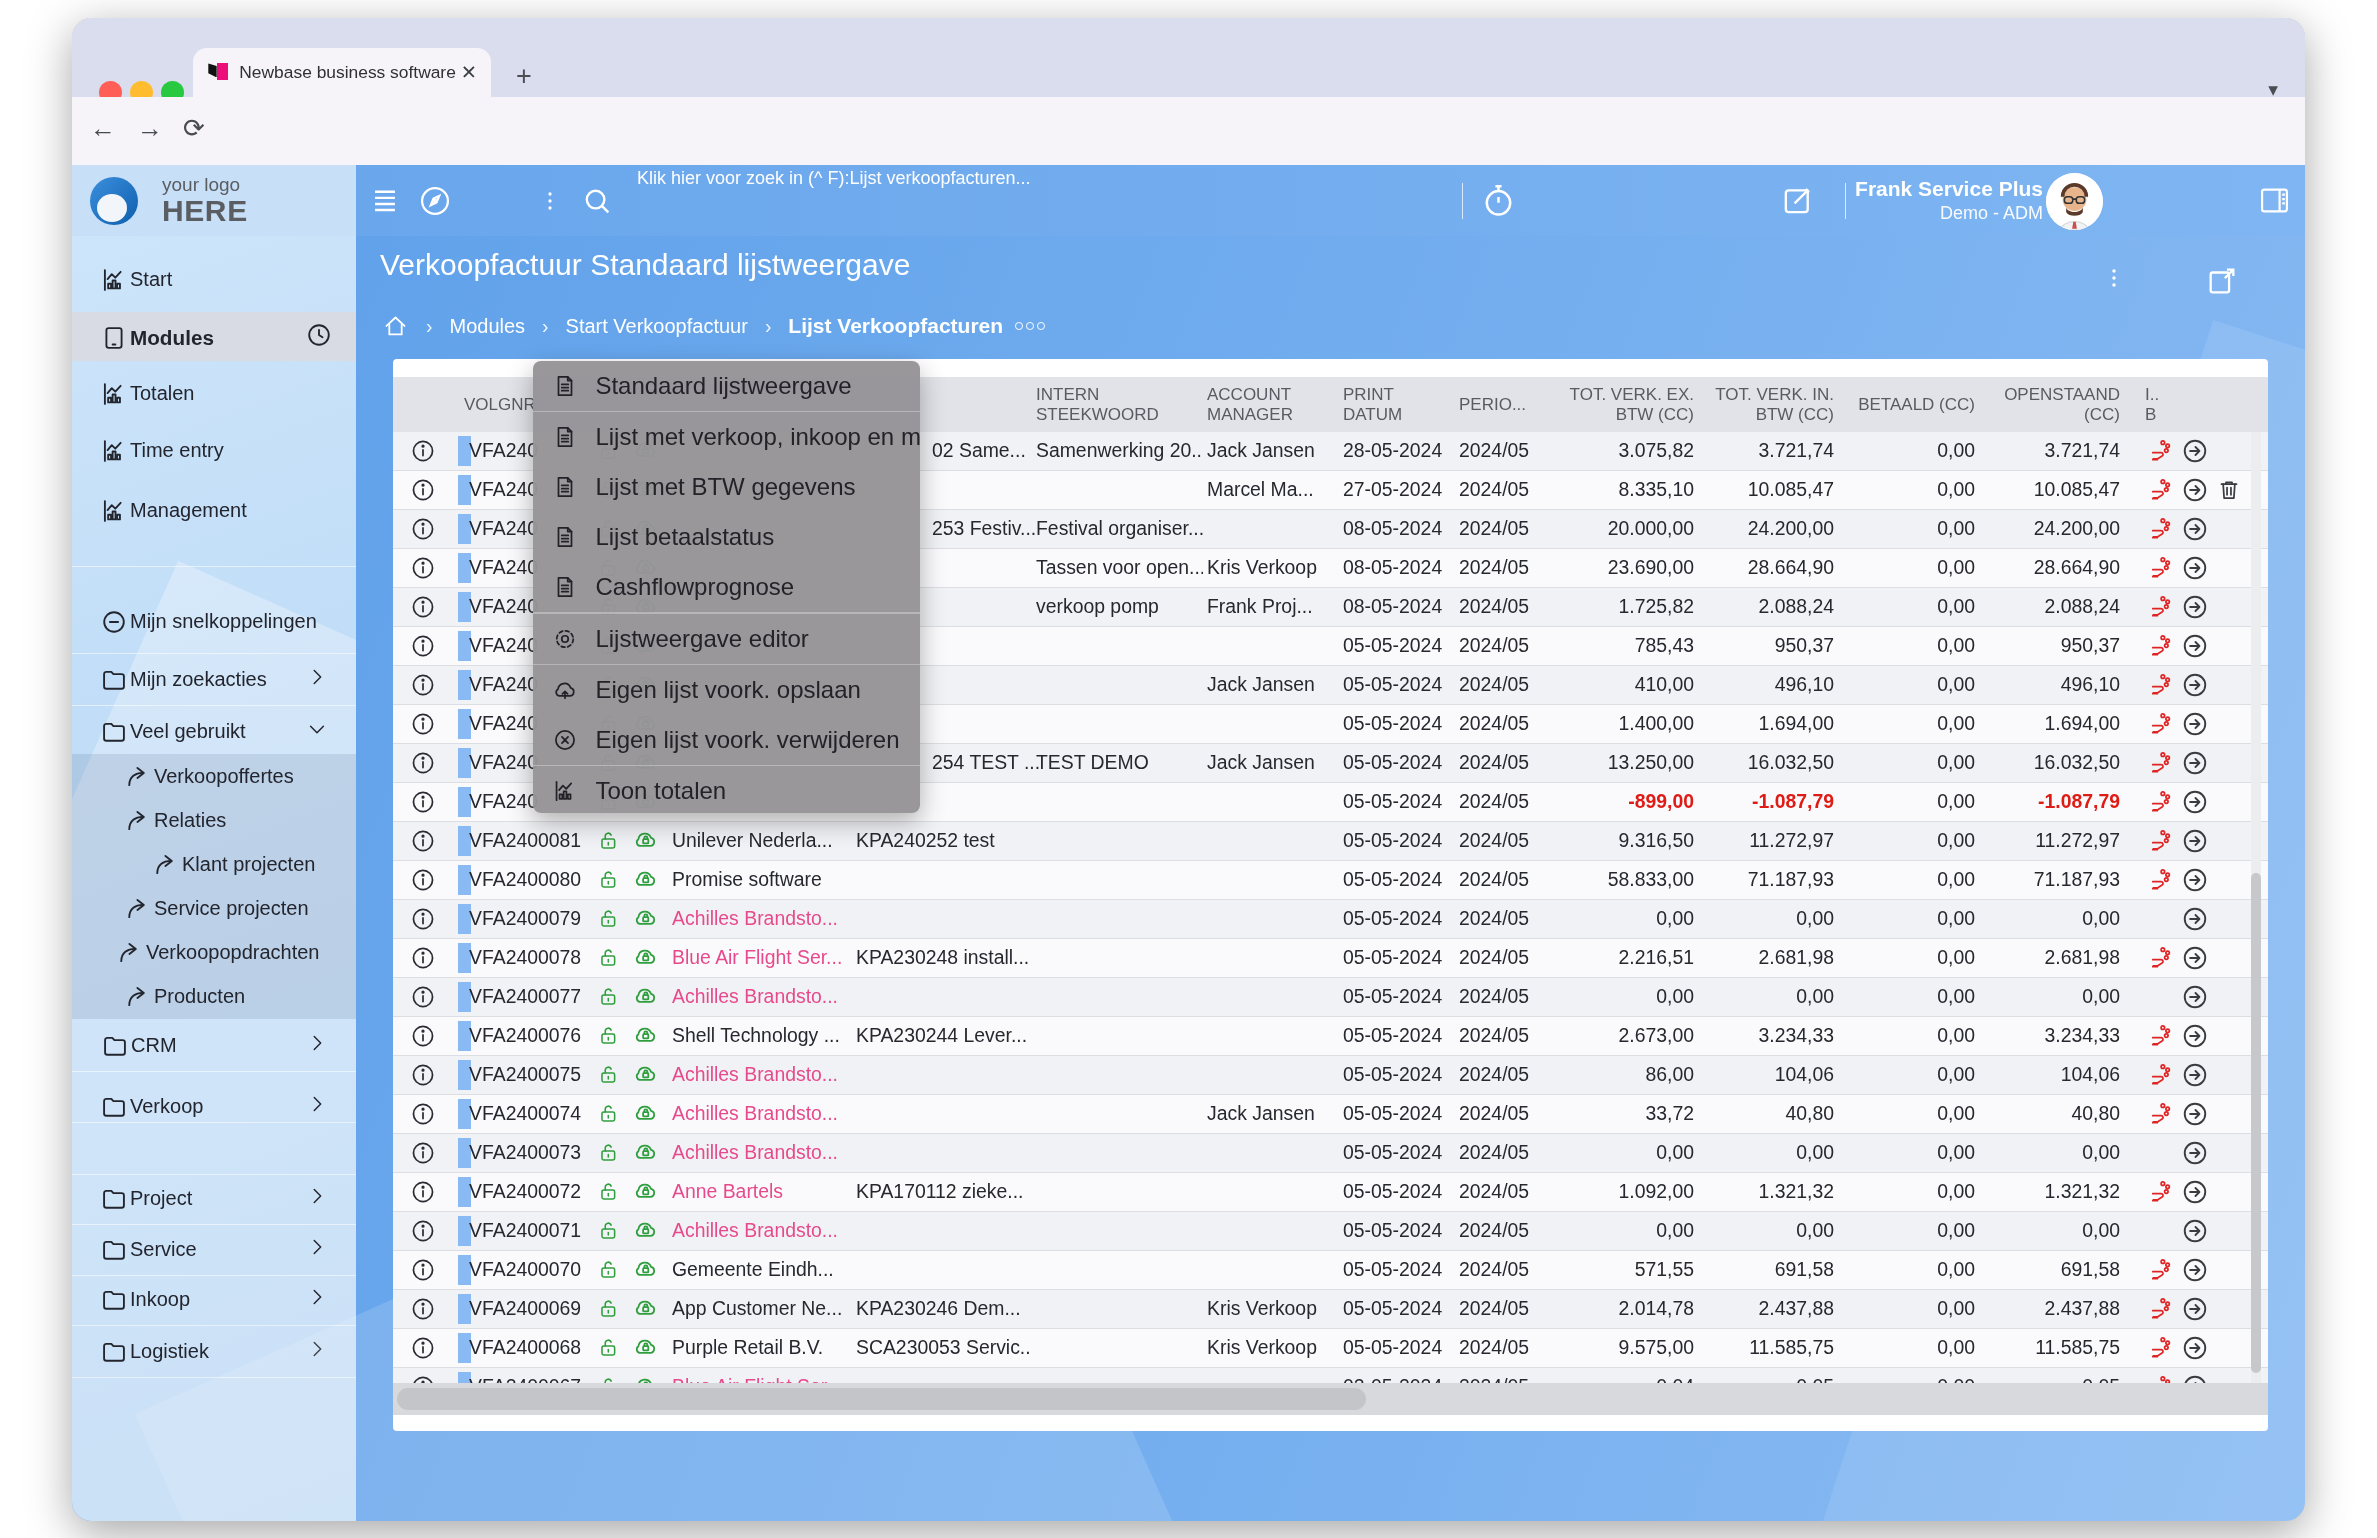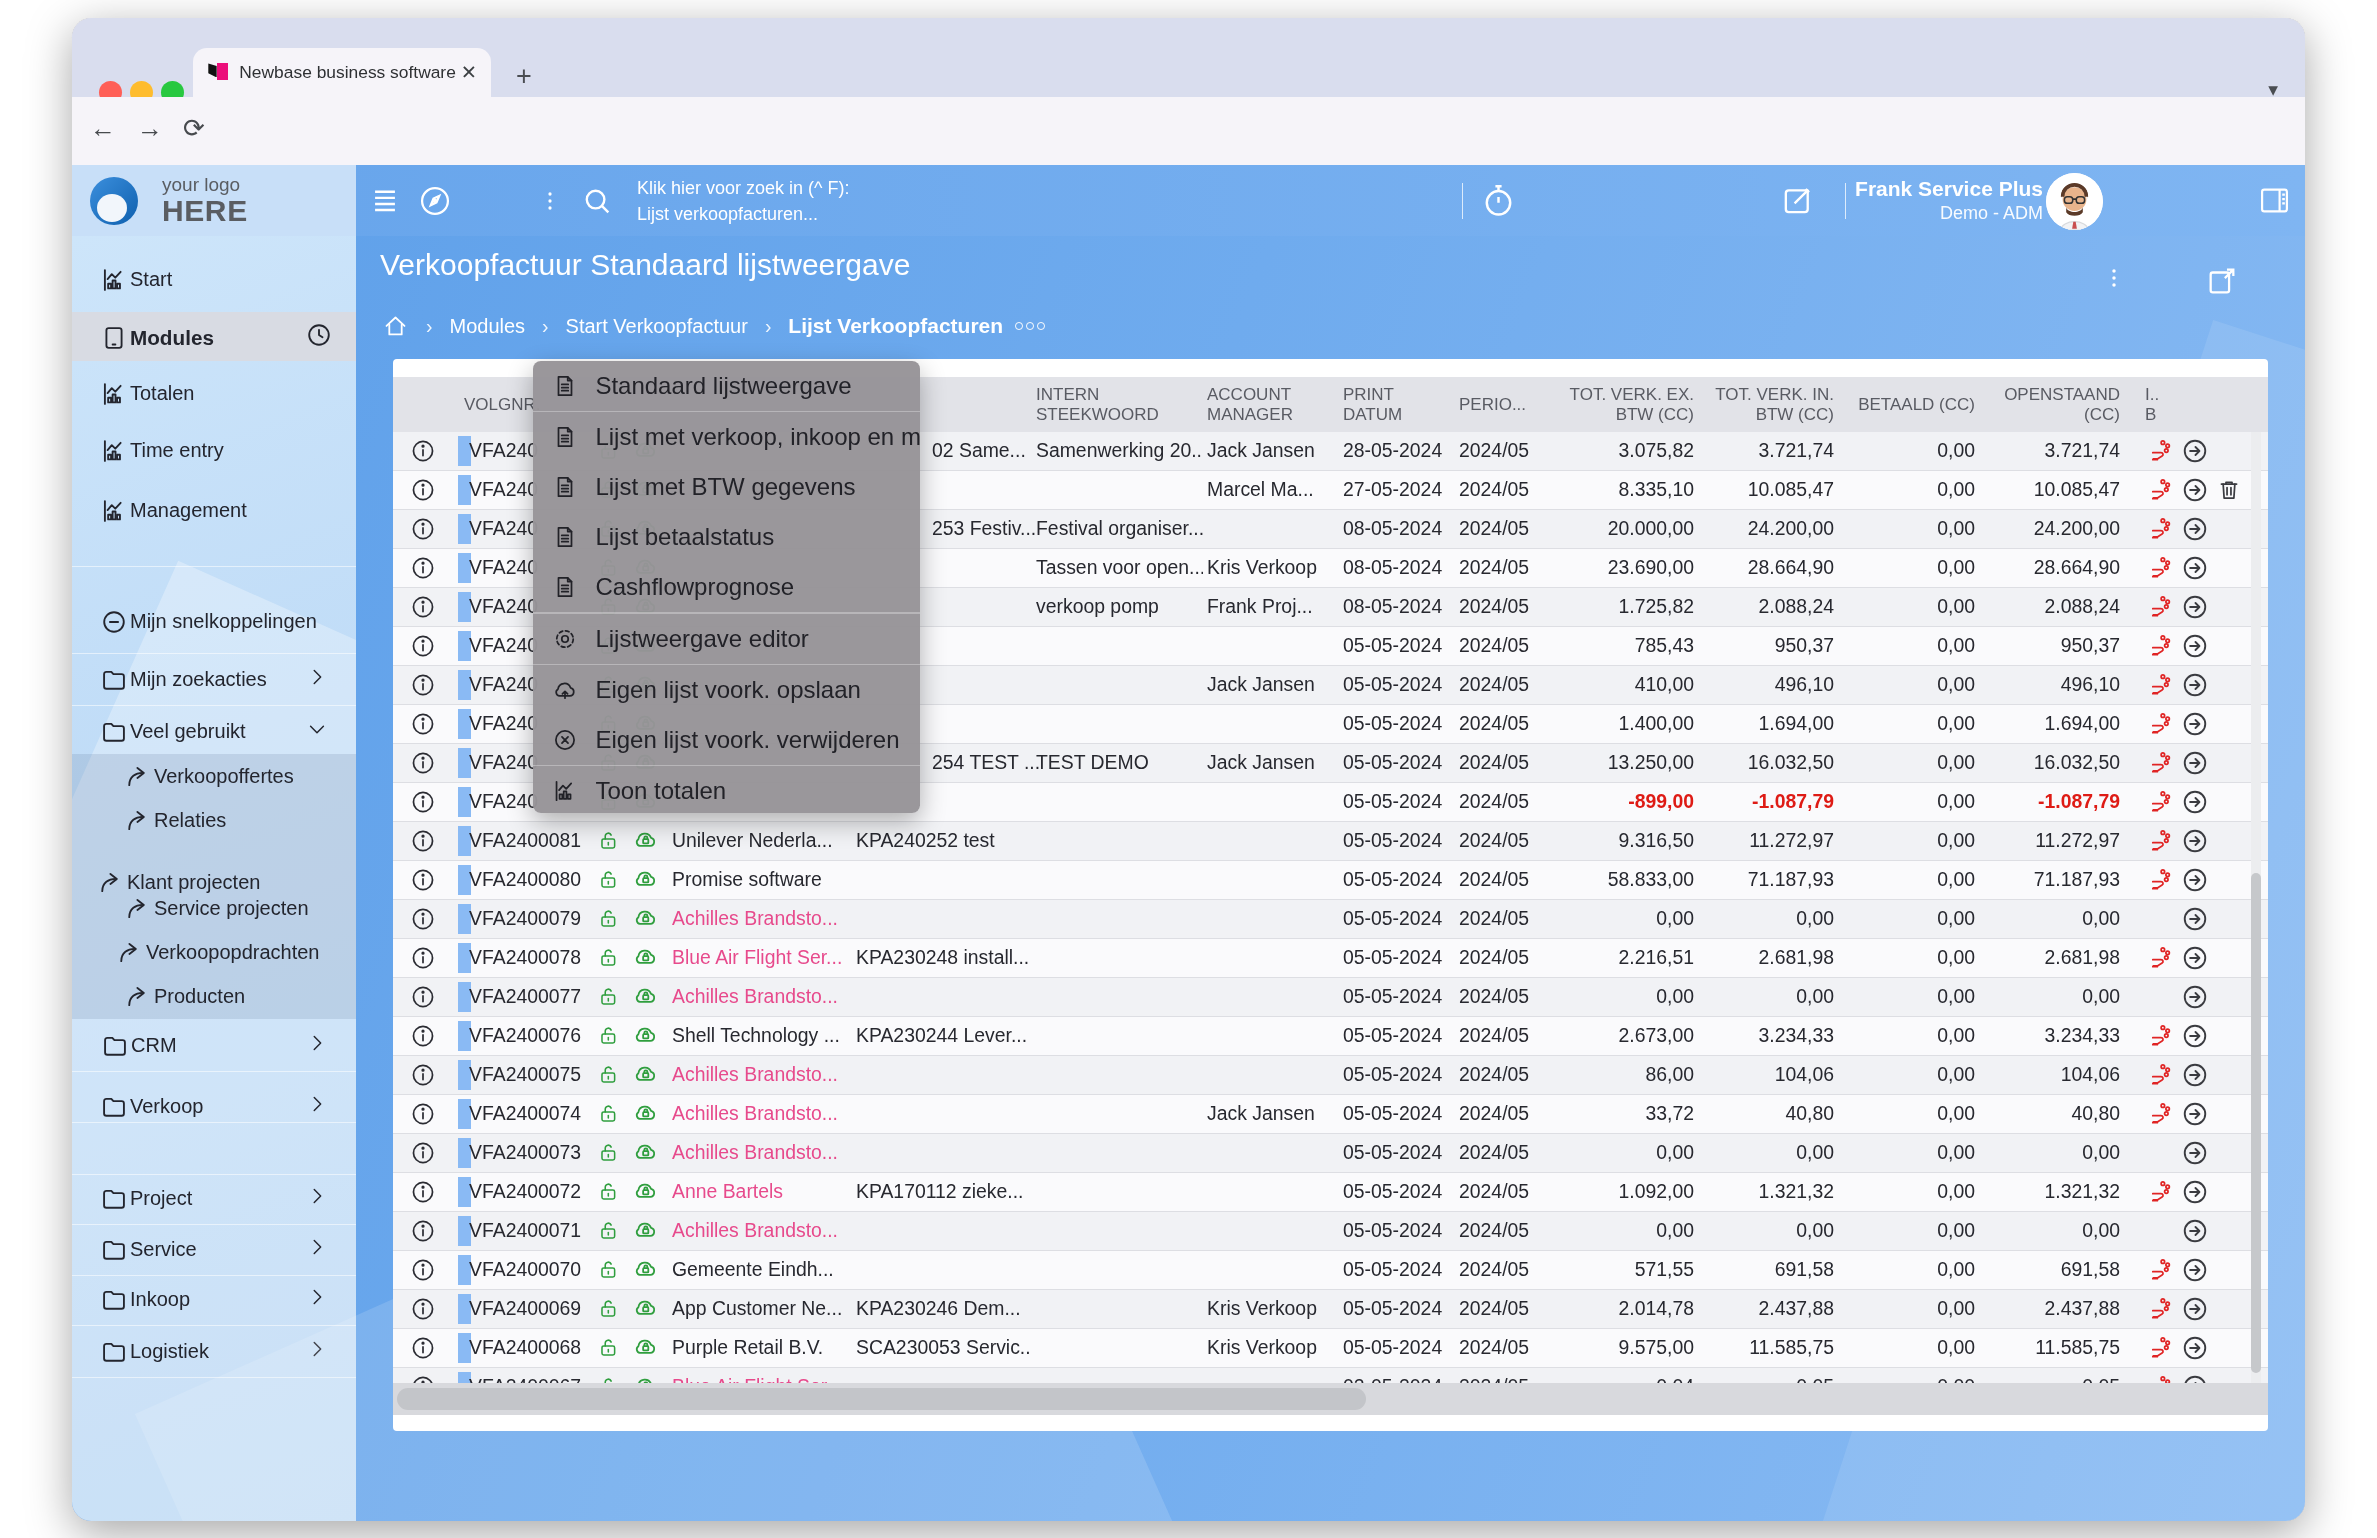--- a/index.html
+++ b/index.html
@@ -35,21 +35,21 @@
   .appheader{position:absolute;left:0;top:0;width:100%;height:71px;
     background:linear-gradient(90deg,#66a4eb,#7fb5f2);}
   .logopanel{position:absolute;left:0;top:0;width:284px;height:71px;background:#C8DFF8;
     display:flex;align-items:center;padding-left:18px;box-sizing:border-box}
   .logoball{width:48px;height:48px;border-radius:50%;background:linear-gradient(135deg,#3c8fdd,#0e5fae);position:relative;flex:0 0 48px}
   .logoball:after{content:"";position:absolute;left:6.5px;top:17px;width:30px;height:28px;border-radius:50%;background:#f2f6fb}
   .logotext{margin-left:24px;color:#5a5d62;line-height:1}
   .logotext .l1{font-size:19px}
   .logotext .l2{font-size:30px;font-weight:bold;margin-top:1.3px;letter-spacing:0.6px}
   .hic{position:absolute;top:0;height:71px;display:flex;align-items:center;color:#fff}
-  .hint{position:absolute;left:565px;top:0;height:71px;display:flex;flex-direction:column;justify-content:center;color:#fff}
+  .hint{position:absolute;left:565px;top:0;height:71px;display:flex;flex-direction:row;justify-content:center;color:#fff}
   .hint div{font-size:18px;line-height:26px}
   .hdr-div{position:absolute;top:18px;width:1.3px;height:36px;background:rgba(255,255,255,.75)}
   .userblock{position:absolute;right:262px;top:0;height:71px;display:flex;flex-direction:column;justify-content:center;align-items:flex-end;color:#fff}
   .userblock .n{font-size:21px;font-weight:bold}
   .userblock .r{font-size:18px;opacity:.95;margin-top:2.6px}
   .avatar-app{position:absolute;left:1974px;top:7.8px;width:57px;height:57px;border-radius:50%;background:#fff;overflow:hidden}
   
   .sidebar{position:absolute;left:0;top:71px;width:284px;height:1285px;
     background:linear-gradient(160deg,#cde5fa 0%,#c0dcf7 40%,#b2d3f3 100%);overflow:hidden}
   .sb-streak{position:absolute;left:-116px;top:401px;width:581px;height:969px;background:rgba(255,255,255,.30);transform:rotate(24deg)}
@@ -396,21 +396,21 @@
         </div>
         <div class="sb-item" style="top: 561px; padding-left: 52px;">
           <span class="ic ">
             <svg width="28" height="28" viewBox="0 0 24 24" fill="none" stroke="currentColor" stroke-width="1.6" stroke-linecap="round" stroke-linejoin="round">
               <path d="M4.5 19c0-7.5 5.5-10.5 11.5-10.5"></path>
               <path d="M11.5 4.2l5.5 4.3-5.5 4.3"></path>
             </svg>
           </span>
           <span class="lab">Relaties</span>
         </div>
-        <div class="sb-item" style="top: 623px; padding-left: 25px;">
+        <div class="sb-item" style="top: 605px; padding-left: 80px;">
           <span class="ic ">
             <svg width="28" height="28" viewBox="0 0 24 24" fill="none" stroke="currentColor" stroke-width="1.6" stroke-linecap="round" stroke-linejoin="round">
               <path d="M4.5 19c0-7.5 5.5-10.5 11.5-10.5"></path>
               <path d="M11.5 4.2l5.5 4.3-5.5 4.3"></path>
             </svg>
           </span>
           <span class="lab">Klant projecten</span>
         </div>
         <div class="sb-item" style="top: 649px; padding-left: 52px;">
           <span class="ic ">

